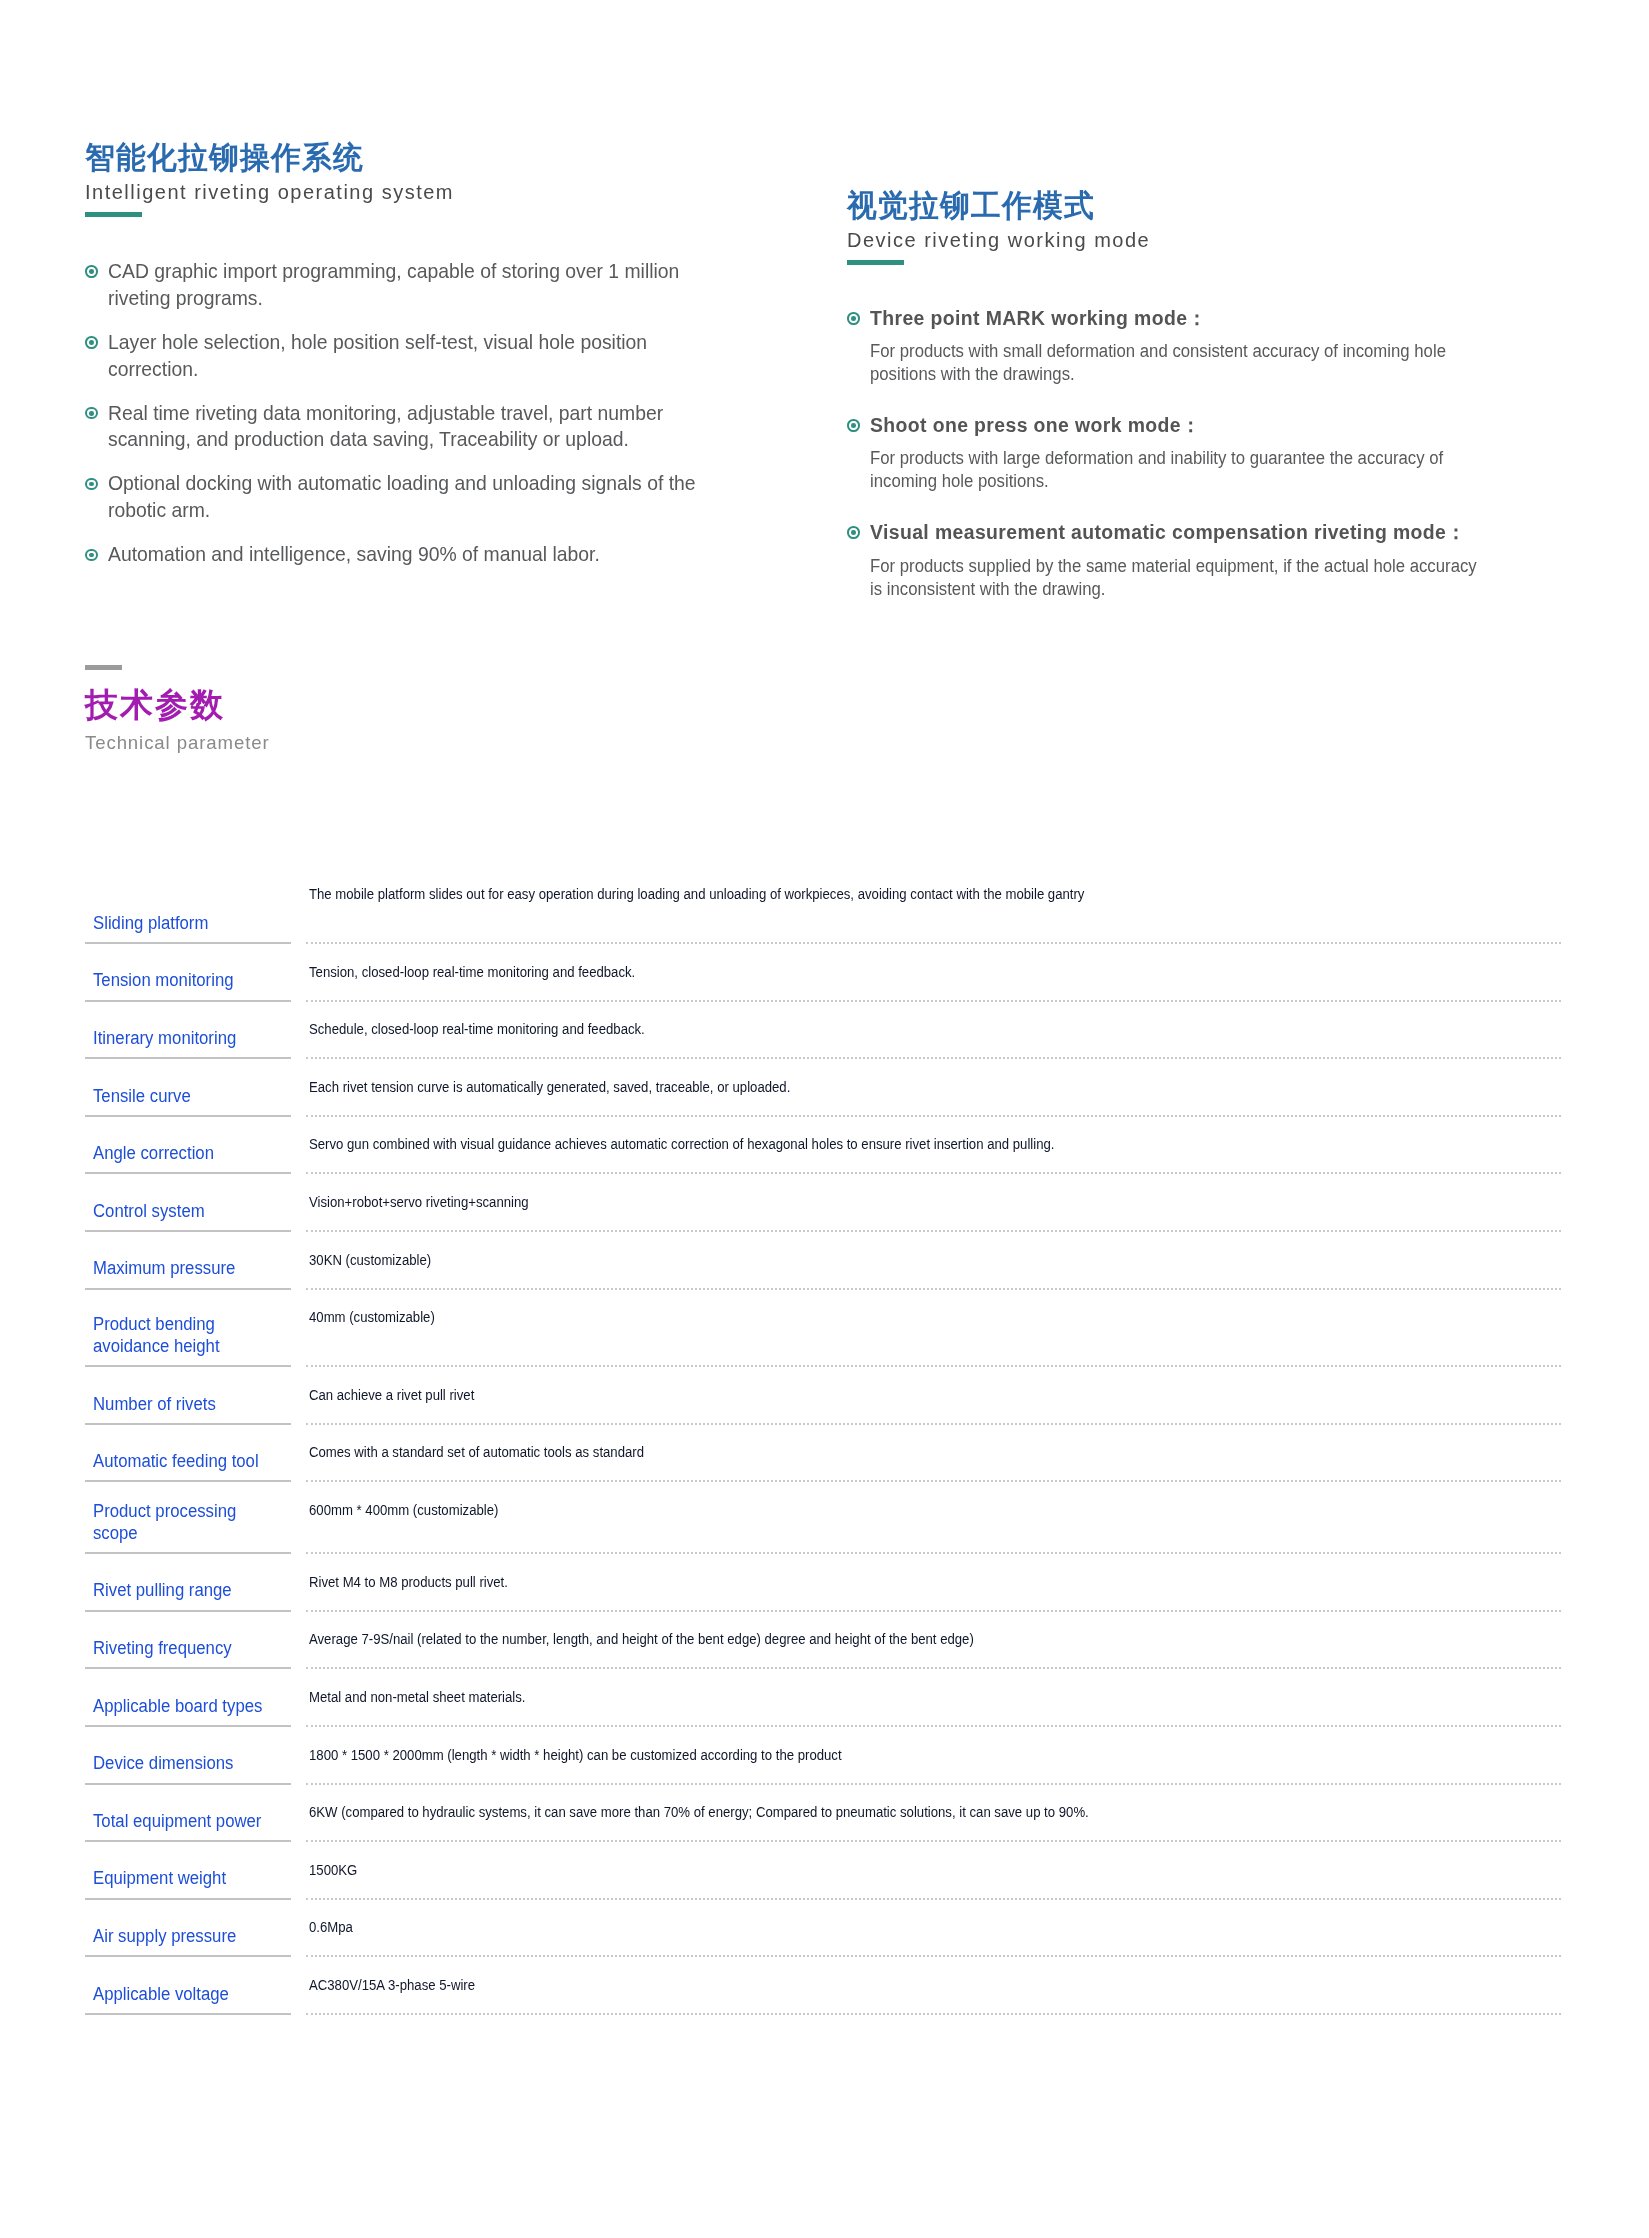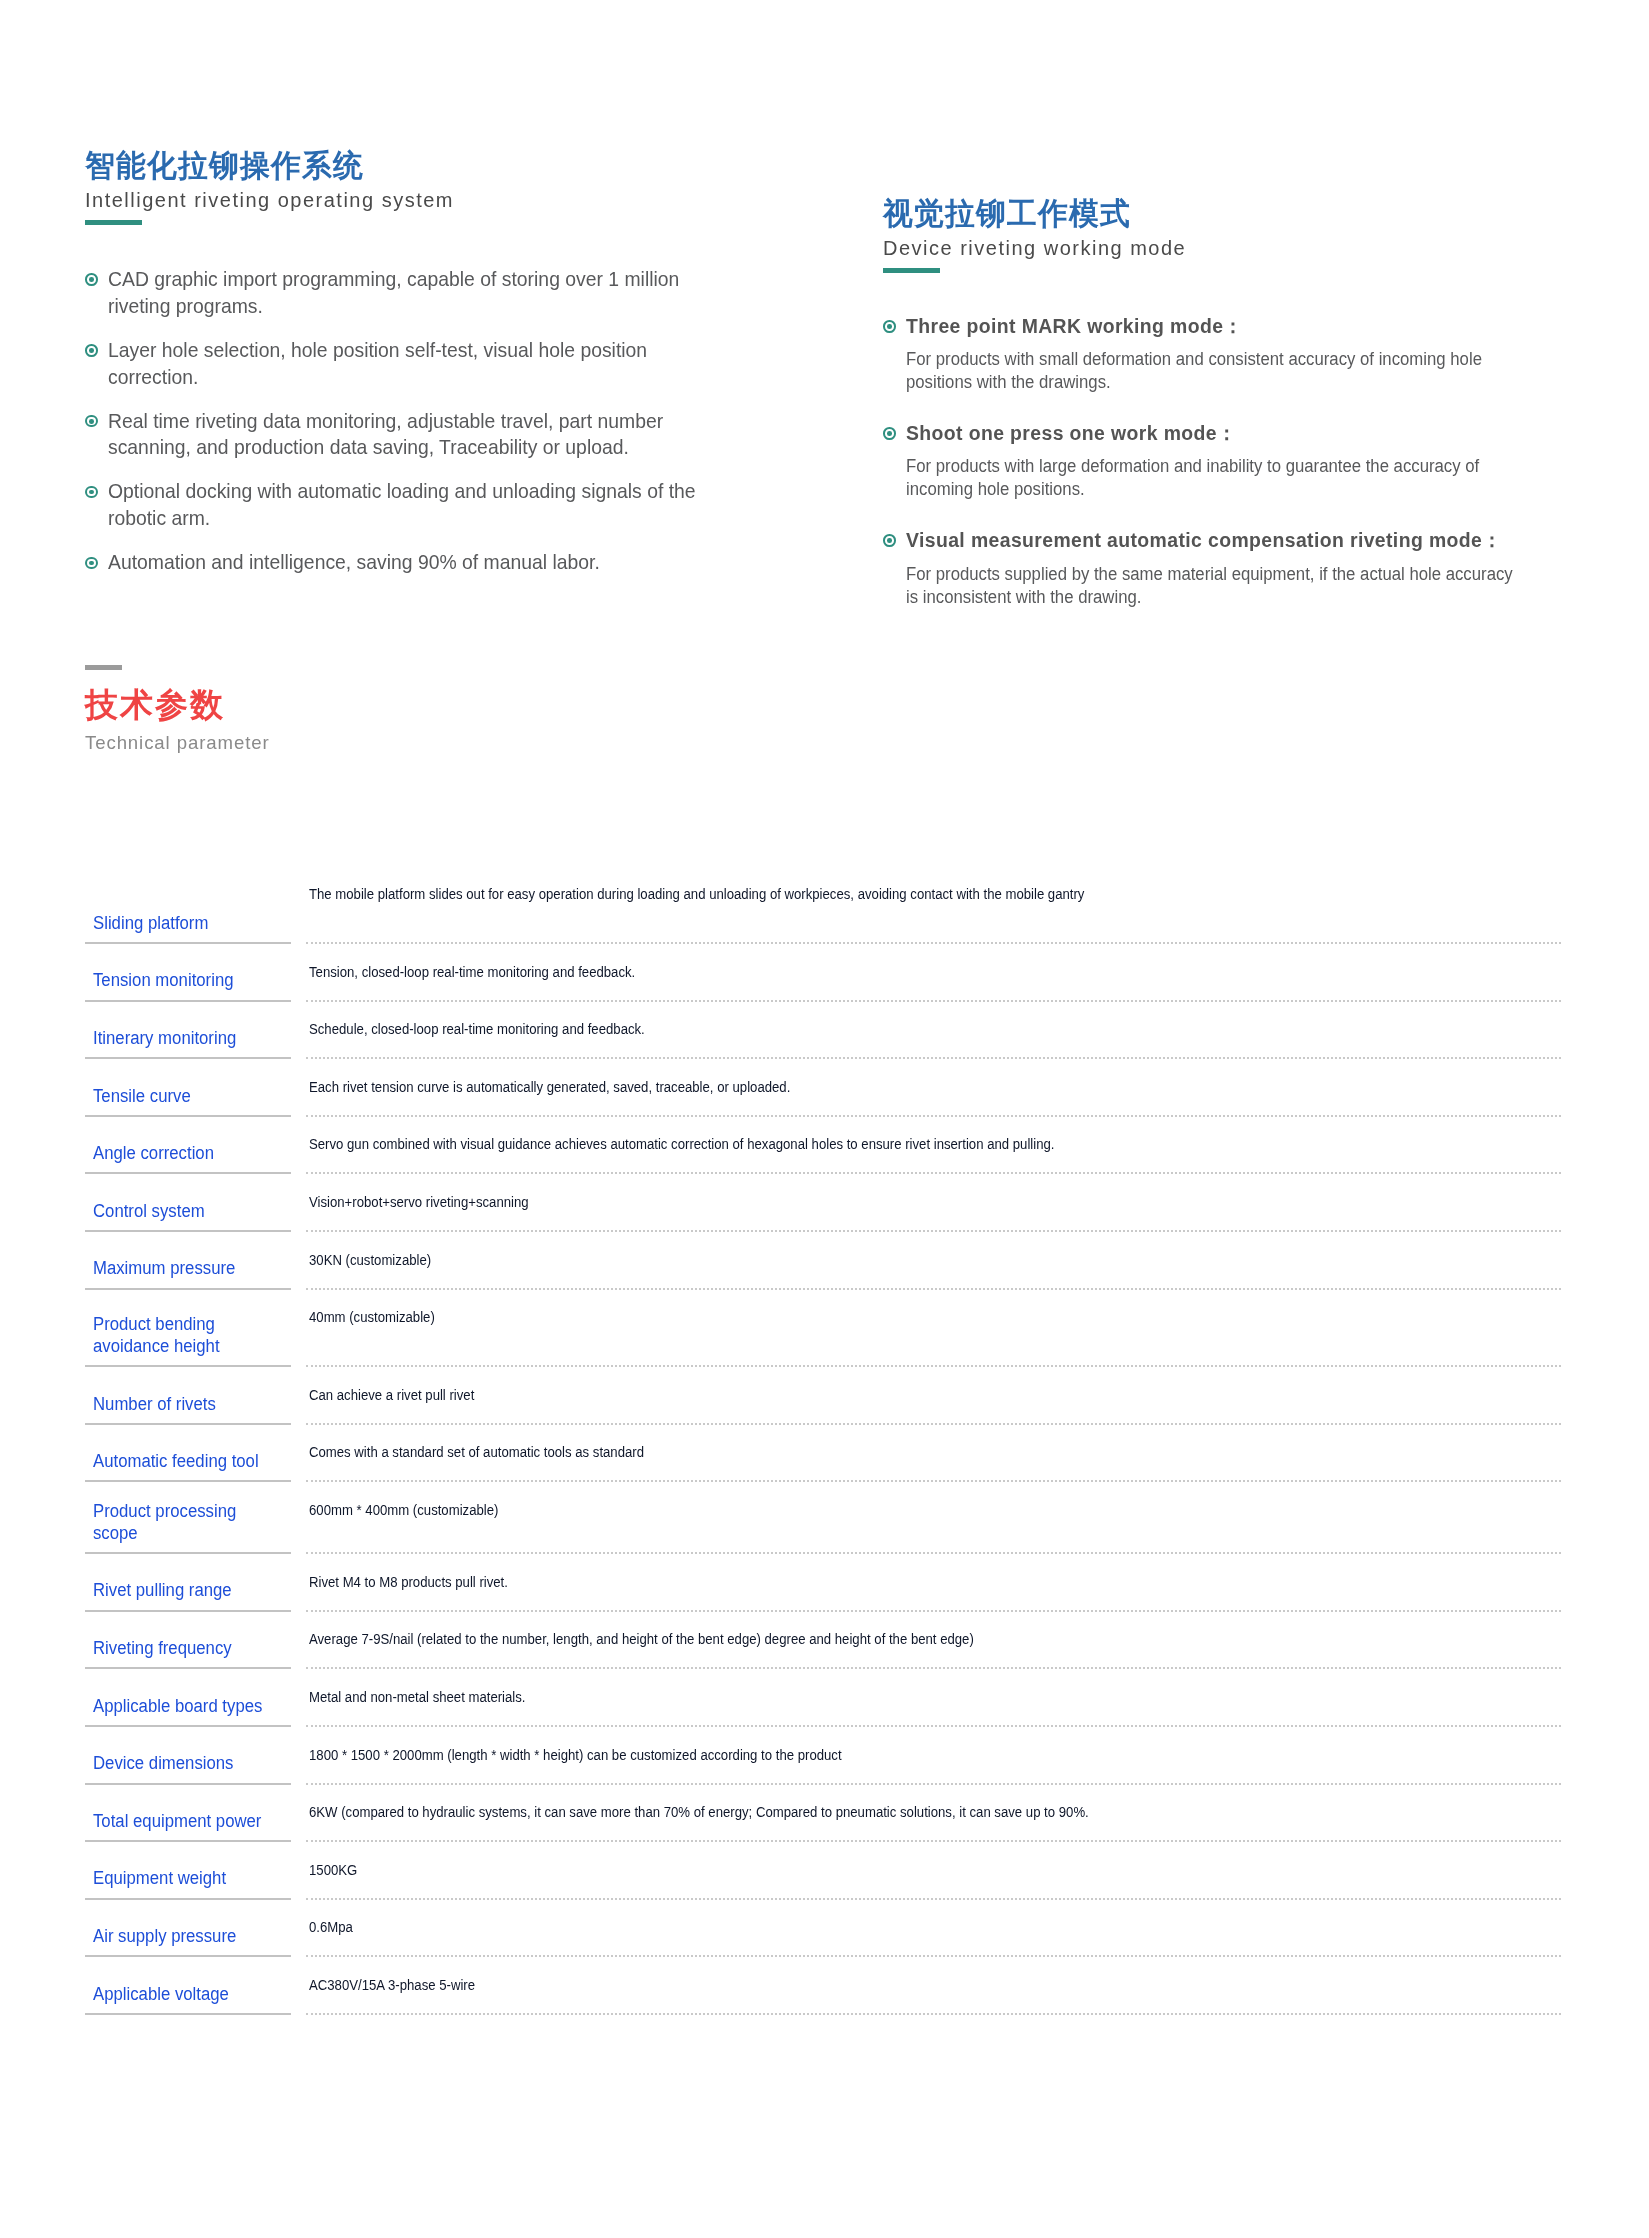--- a/index.html
+++ b/index.html
@@ -20,24 +20,24 @@
     position: relative;
     width: 1649px;
     height: 2239px;
     box-sizing: border-box;
   }
 
   
   .features {
     position: absolute;
     left: 85px;
-    top: 148px;
+    top: 140px;
     width: 1479px;
     display: flex;
-    gap: 117px;
+    gap: 81px;
   }
   .feat-col { width: 681px; }
   .feat-col.right { width: 681px; margin-top: 48px; }
 
   .cn-title {
     font-size: 31px;
     font-weight: bold;
     color: #2a6aaf;
     letter-spacing: 1.3px;
     line-height: 1.15;
@@ -124,21 +124,21 @@
     top: 665px;
   }
   .tech-dash {
     width: 37px;
     height: 4.7px;
     background: #9b9b9b;
   }
   .tech-cn {
     font-size: 33px;
     font-weight: bold;
-    color: #ef4444;
+    color: #a21caf;
     letter-spacing: 2px;
     margin-top: 17.3px;
     line-height: 1.1;
   }
   .tech-en {
     font-size: 18.6px;
     color: #8a8a8a;
     letter-spacing: 0.9px;
     margin-top: 9.3px;
     line-height: 1.1;

